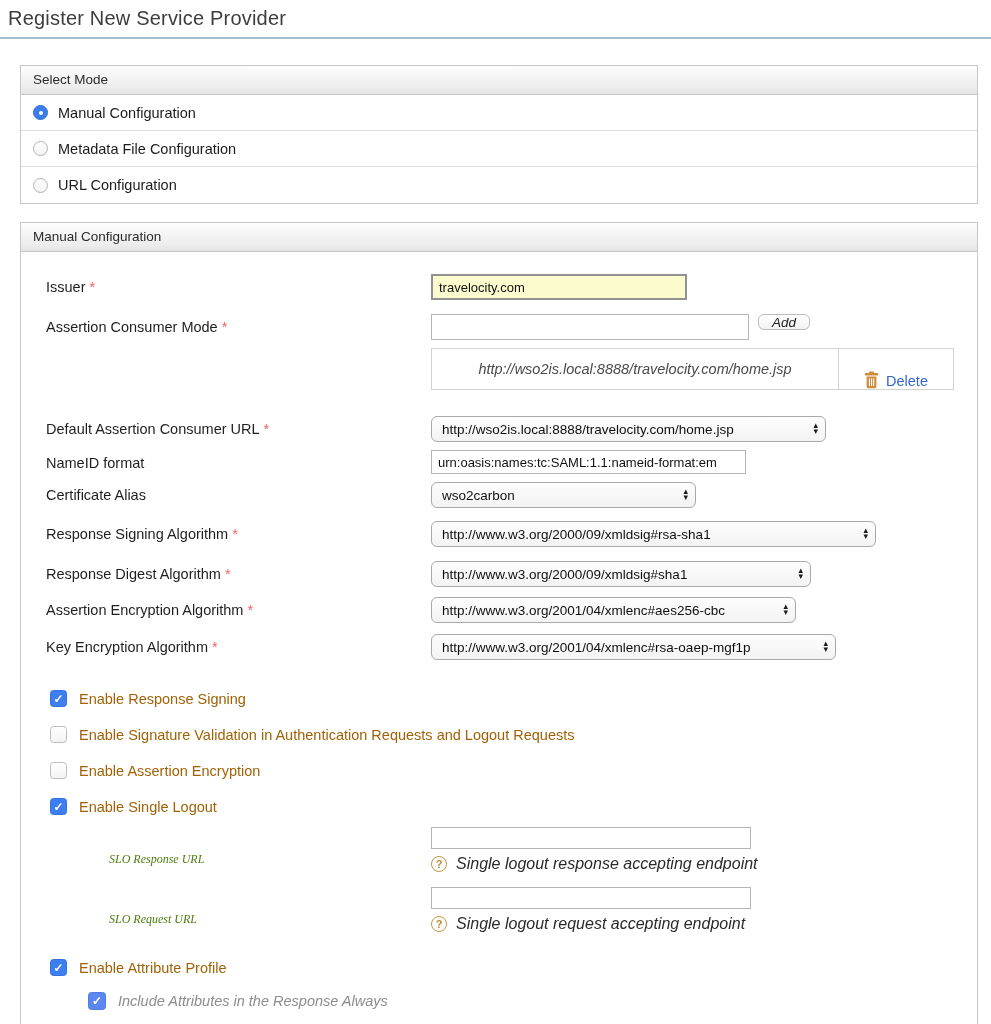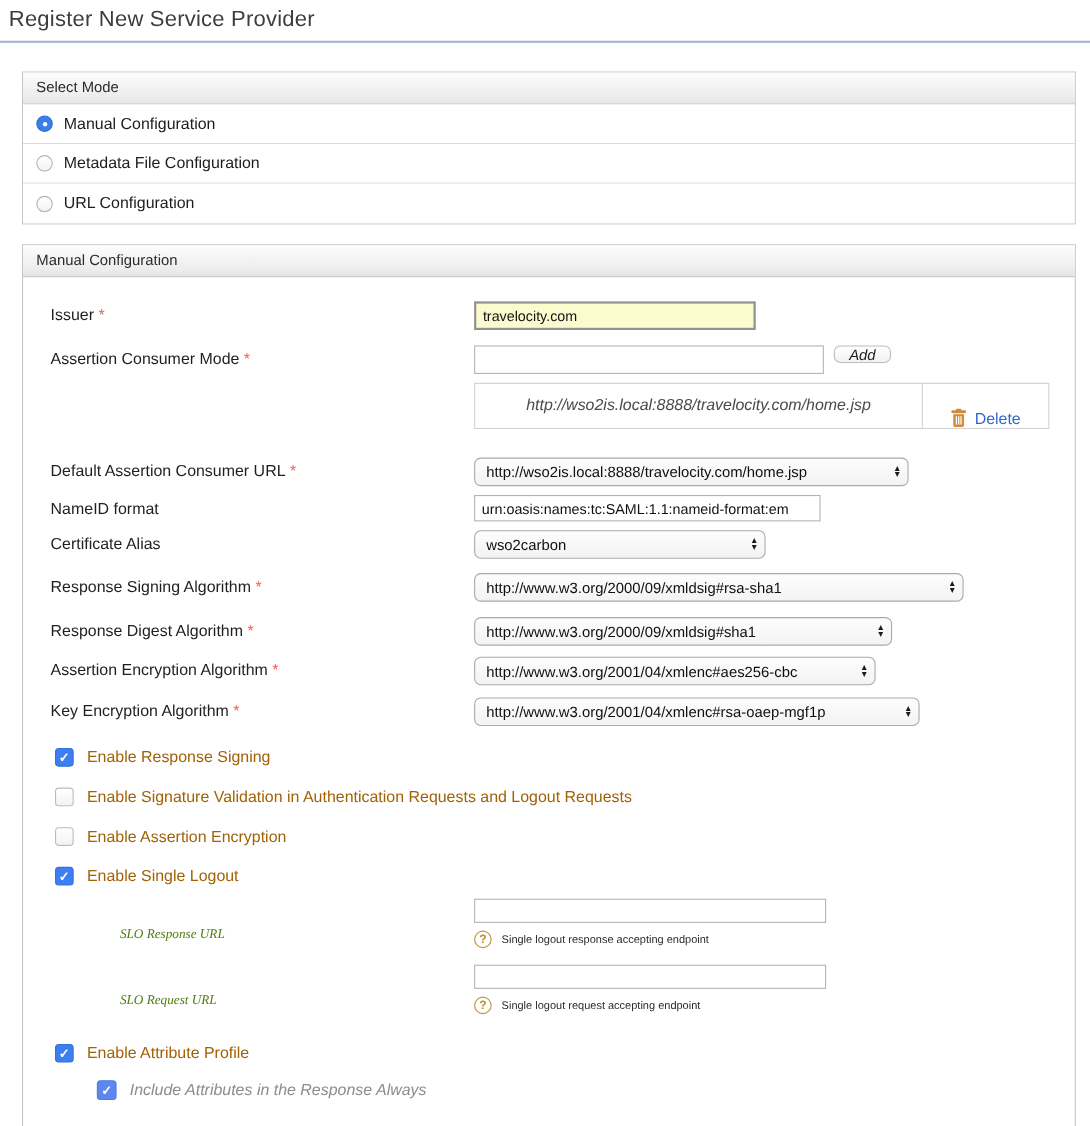--- a/index.html
+++ b/index.html
@@ -61,21 +61,21 @@
     display:flex; align-items:center; justify-content:center; color:#fff; font-size:12px; font-weight:bold; }
   .check-label { font-size:14.5px; color:#a16207; }
 
   .slo-group { display:flex; margin-bottom:14px; }
   .slo-label { width:385px; display:flex; align-items:flex-end; padding:0 0 6px 63px;
     font-size:12px; font-style:italic; color:#4d7c0f;font-family:Liberation Serif, serif; }
   .help-line { display:flex; align-items:center; gap:9px; margin-top:6px; height:18px; }
   .help-icon { width:16px; height:16px; flex:0 0 16px; border-radius:50%; border:1.5px solid #c2963e;
     color:#b98c35; background:#fff; font-size:11px; font-weight:bold; display:flex; align-items:center;
     justify-content:center; cursor:pointer; }
-  .help-text { font-size:10px; color:#2a2a2a; }
+  .help-text { font-style:italic; font-size:16px; color:#2a2a2a; }
 
   .attr-row { margin-top:26px; margin-bottom:0; }
   .include-row { margin:16px 0 0 42px; }
   .include-row .check-label { font-style:italic; color:#8c8c8c; }
   .include-row .checkbox { width:18px; height:18px; flex-basis:18px; }
   .include-row .checkbox.on { background:#5b87ef; border-color:#4f7ce4; }
 </style>
 </head>
 <body>
 
@@ -200,21 +200,21 @@
       </div>
       <div class="select w-assenc">
         <span>http://www.w3.org/2001/04/xmlenc#aes256-cbc</span>
         <span class="arrows">
             <span>▴</span>
             <span>▾</span>
           </span>
       </div>
     </div>
 
-    <div class="form-row" style="margin-bottom:20px;">
+    <div class="form-row" style="margin-bottom:30px;">
       <div class="form-label">
         <span>Key Encryption Algorithm</span><span class="req">*</span>
       </div>
       <div class="select w-keyenc">
         <span>http://www.w3.org/2001/04/xmlenc#rsa-oaep-mgf1p</span>
         <span class="arrows">
             <span>▴</span>
             <span>▾</span>
           </span>
       </div>

